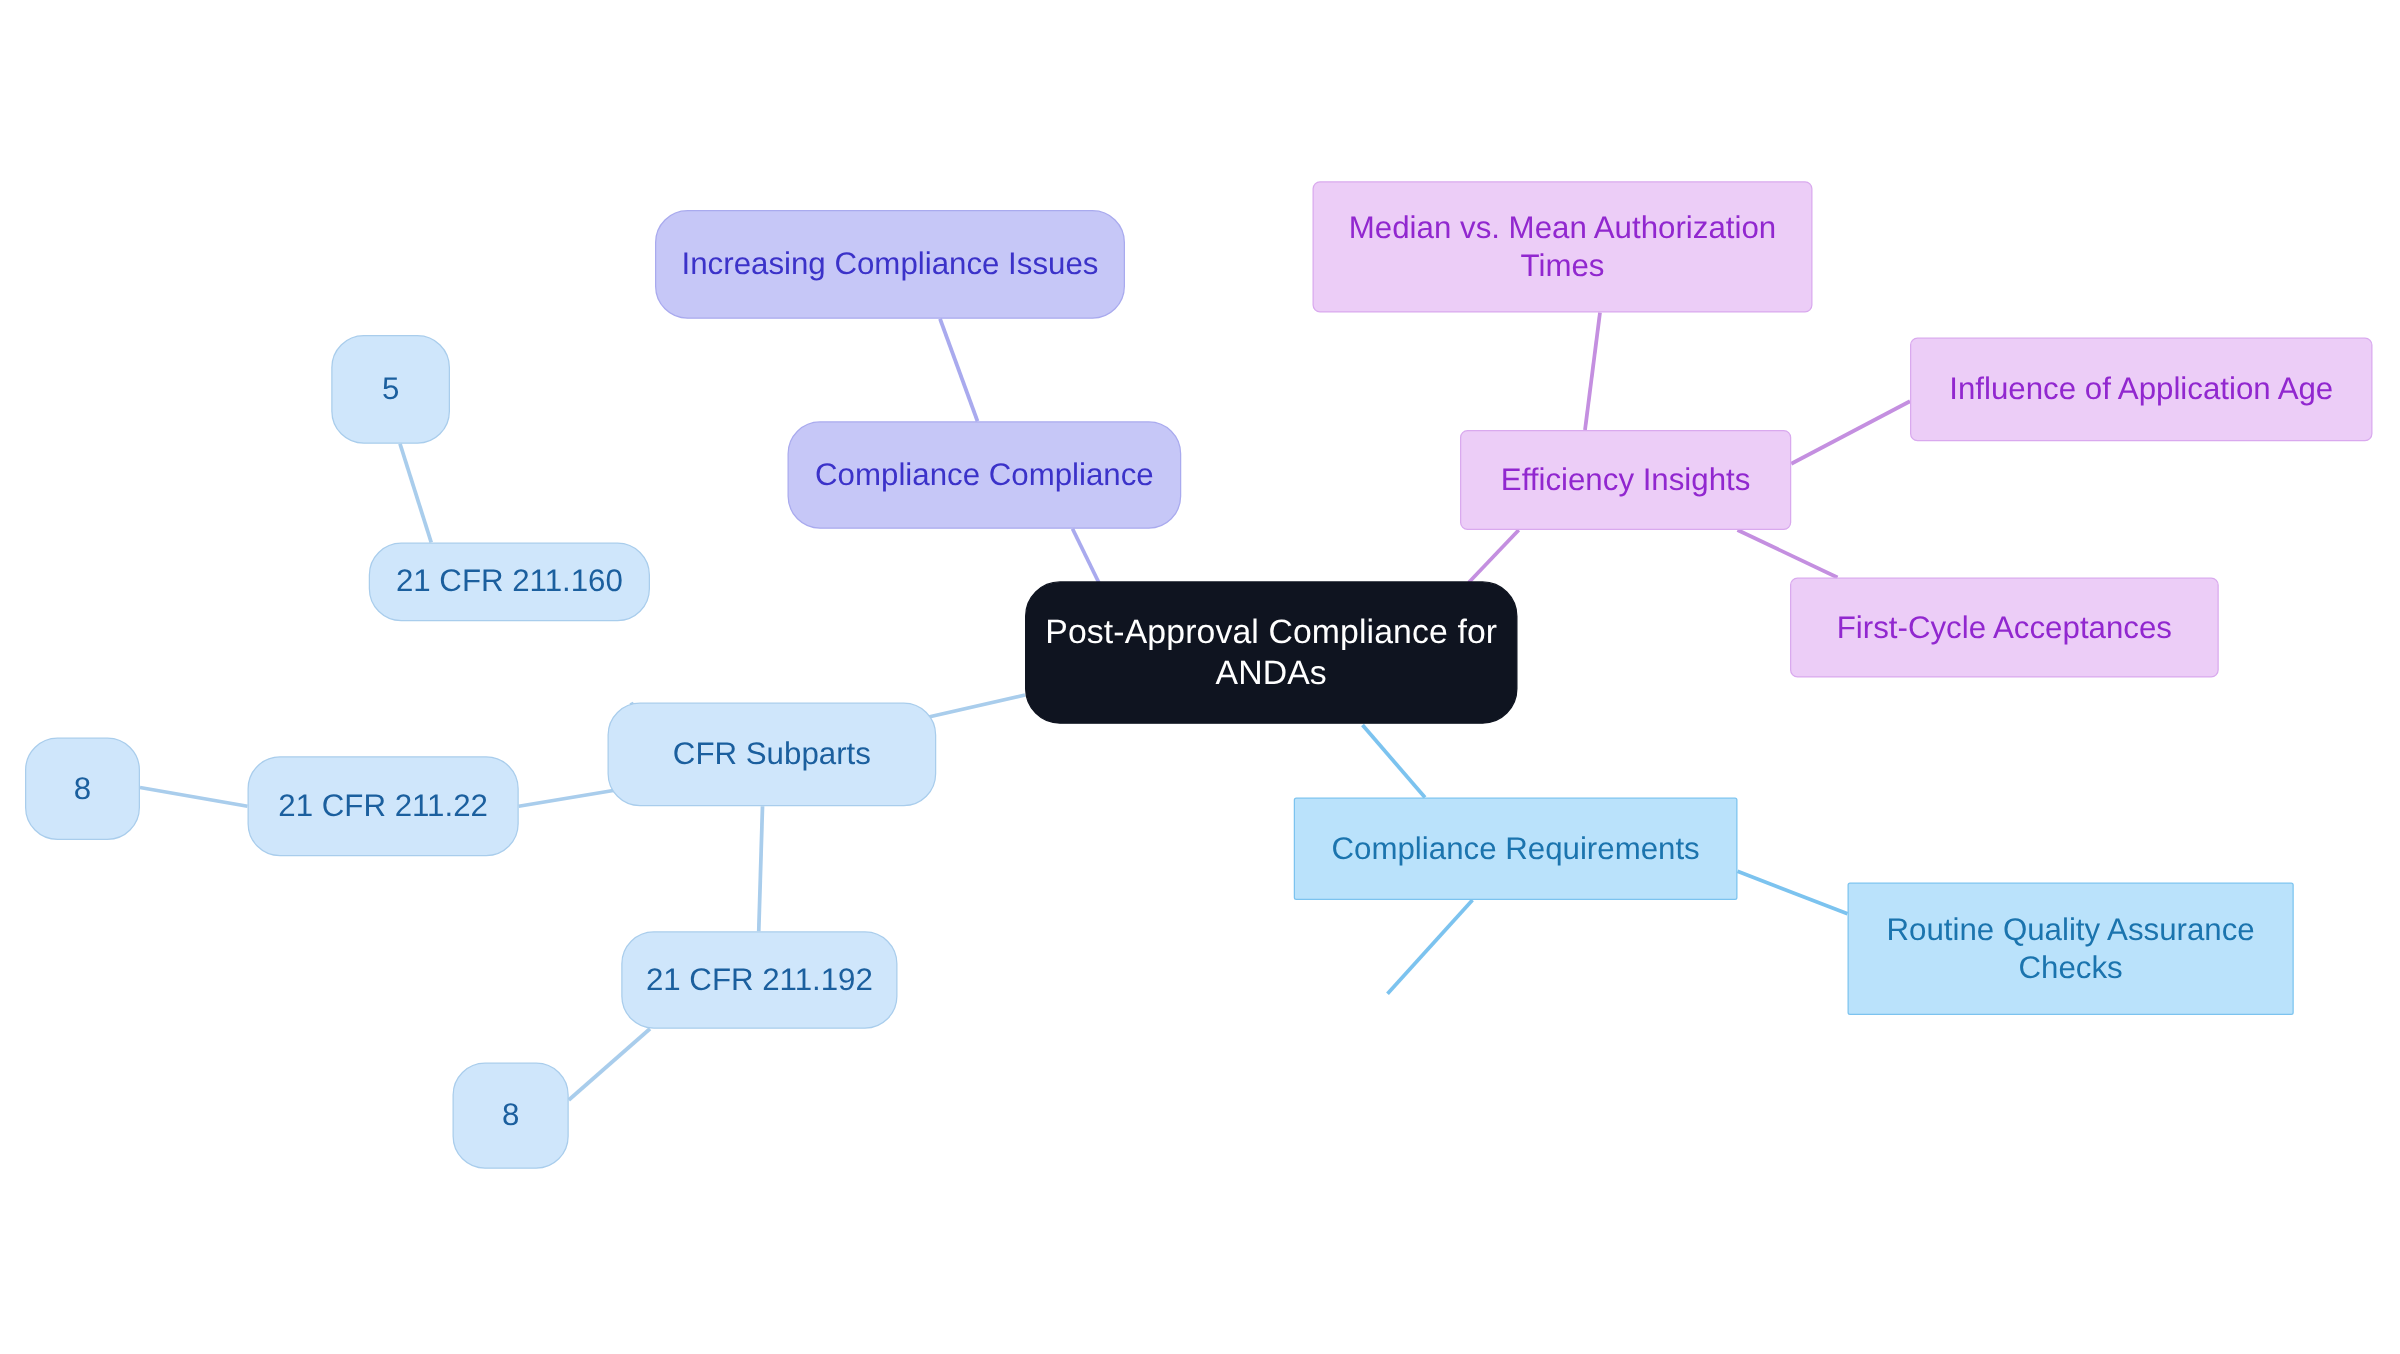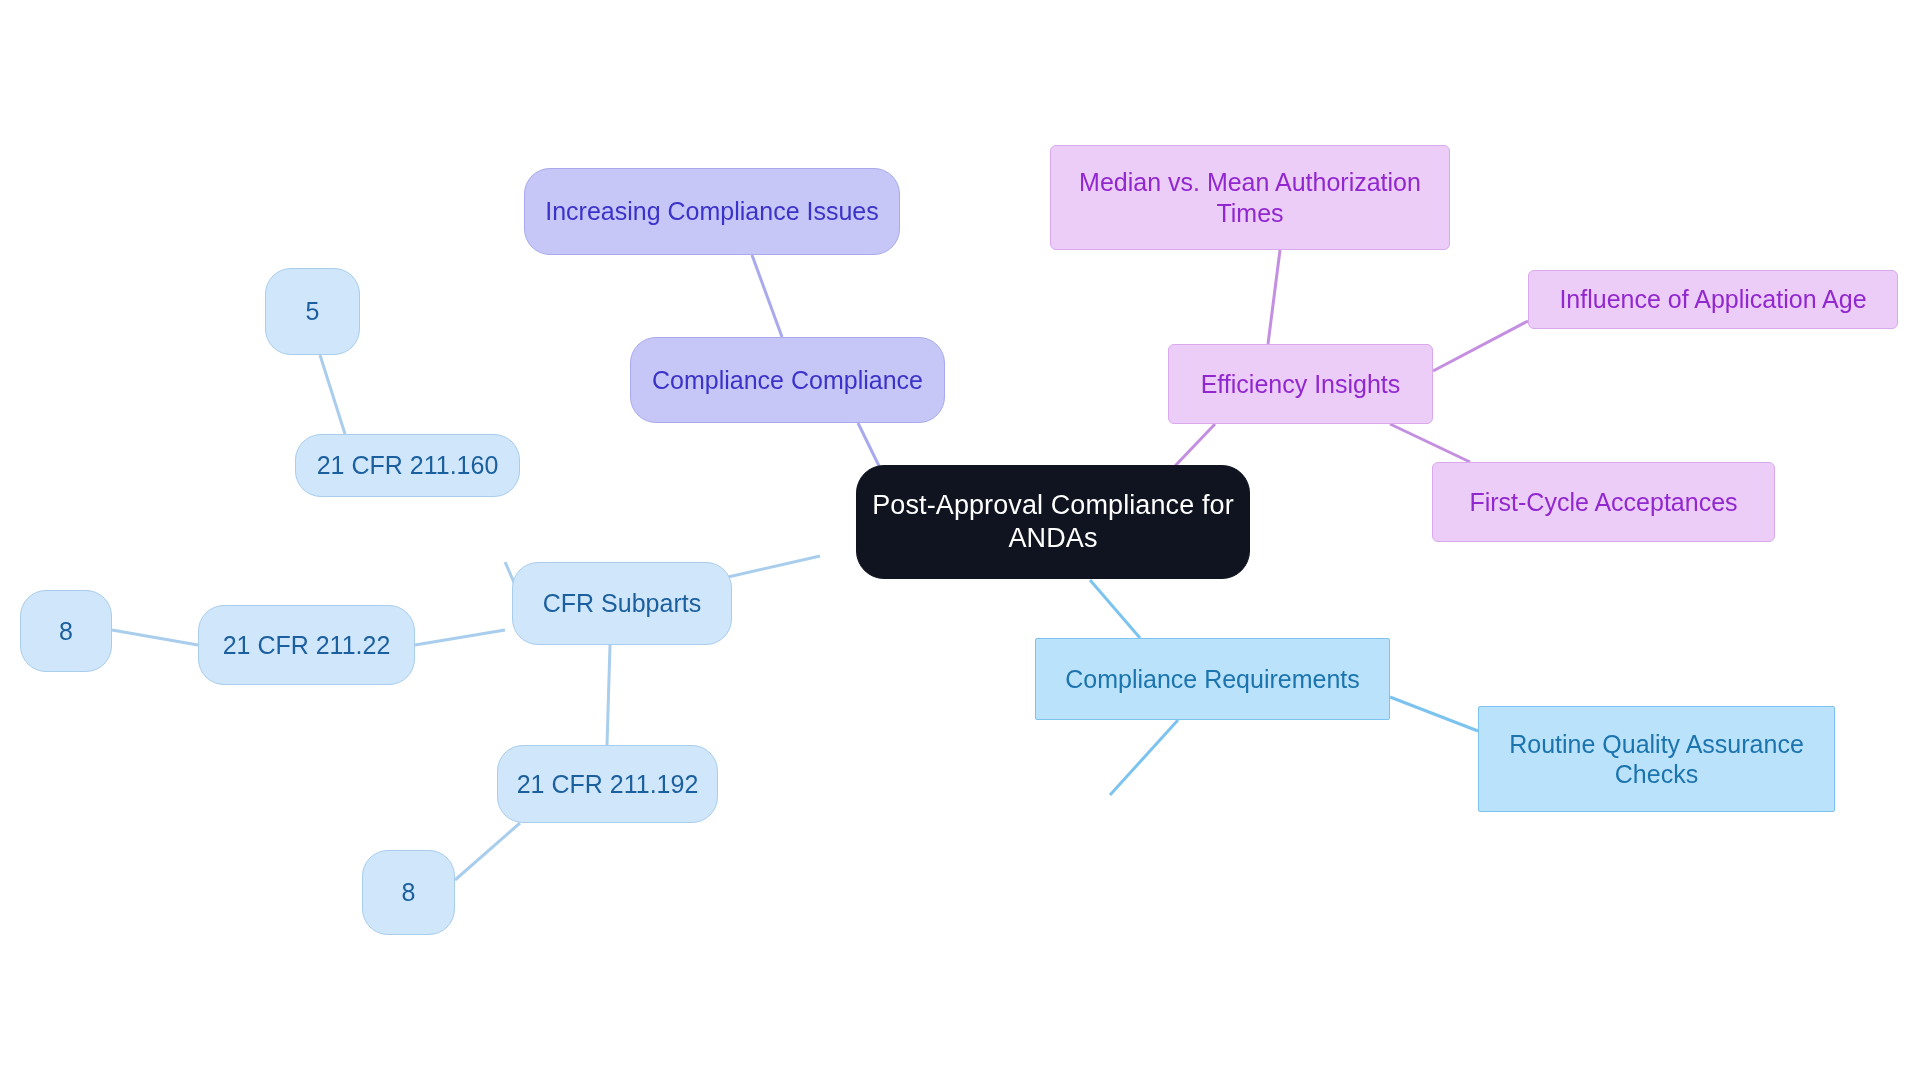--- a/index.html
+++ b/index.html
@@ -114,43 +114,43 @@
 
     <path d="M 505 630 L 415 645" stroke="#a9cdec" stroke-width="3" fill="none"></path>
 
     <path d="M 198 645 L 112 630" stroke="#a9cdec" stroke-width="3" fill="none"></path>
 
     <path d="M 610 645 L 607 745" stroke="#a9cdec" stroke-width="3" fill="none"></path>
 
     <path d="M 520 823 L 455 880" stroke="#a9cdec" stroke-width="3" fill="none"></path>
   </svg>
 
-  <div class="node node-root" style="left:820px; top:465px; width:394px; height:114px;margin-left:36px;">Post-Approval Compliance for
+  <div class="node node-root" style="left:820px; top:465px; width:394px; height:114px;">Post-Approval Compliance for
 ANDAs</div>
 
   <div class="node node-lavender" style="left:630px; top:337px; width:315px; height:86px;">Compliance Compliance</div>
 
   <div class="node node-lavender" style="left:524px; top:168px; width:376px; height:87px;">Increasing Compliance Issues</div>
 
   <div class="node node-violet" style="left:1168px; top:344px; width:265px; height:80px;">Efficiency Insights</div>
 
   <div class="node node-violet" style="left:1050px; top:145px; width:400px; height:105px;">Median vs. Mean Authorization
 Times</div>
 
-  <div class="node node-violet" style="left:1528px; top:270px; width:370px; height:59px;">Influence of Application Age</div>
+  <div class="node node-violet" style="left:1528px; top:270px; width:370px; height:83px;">Influence of Application Age</div>
 
   <div class="node node-violet" style="left:1432px; top:462px; width:343px; height:80px;">First-Cycle Acceptances</div>
 
   <div class="node node-cyan" style="left:1035px; top:638px; width:355px; height:82px;">Compliance Requirements</div>
 
   <div class="node node-cyan" style="left:1478px; top:706px; width:357px; height:106px;">Routine Quality Assurance
 Checks</div>
 
 
-  <div class="node node-skyblue" style="left:512px; top:562px; width:220px; height:83px;">CFR Subparts</div>
+  <div class="node node-skyblue" style="left:486px; top:562px; width:263px; height:83px;">CFR Subparts</div>
 
   <div class="node node-skyblue" style="left:295px; top:434px; width:225px; height:63px;">21 CFR 211.160</div>
 
   <div class="node node-skyblue node-leafnum" style="left:265px; top:268px; width:95px; height:87px;">5</div>
 
   <div class="node node-skyblue" style="left:198px; top:605px; width:217px; height:80px;">21 CFR 211.22</div>
 
   <div class="node node-skyblue node-leafnum" style="left:20px; top:590px; width:92px; height:82px;">8</div>
 
   <div class="node node-skyblue" style="left:497px; top:745px; width:221px; height:78px;">21 CFR 211.192</div>

